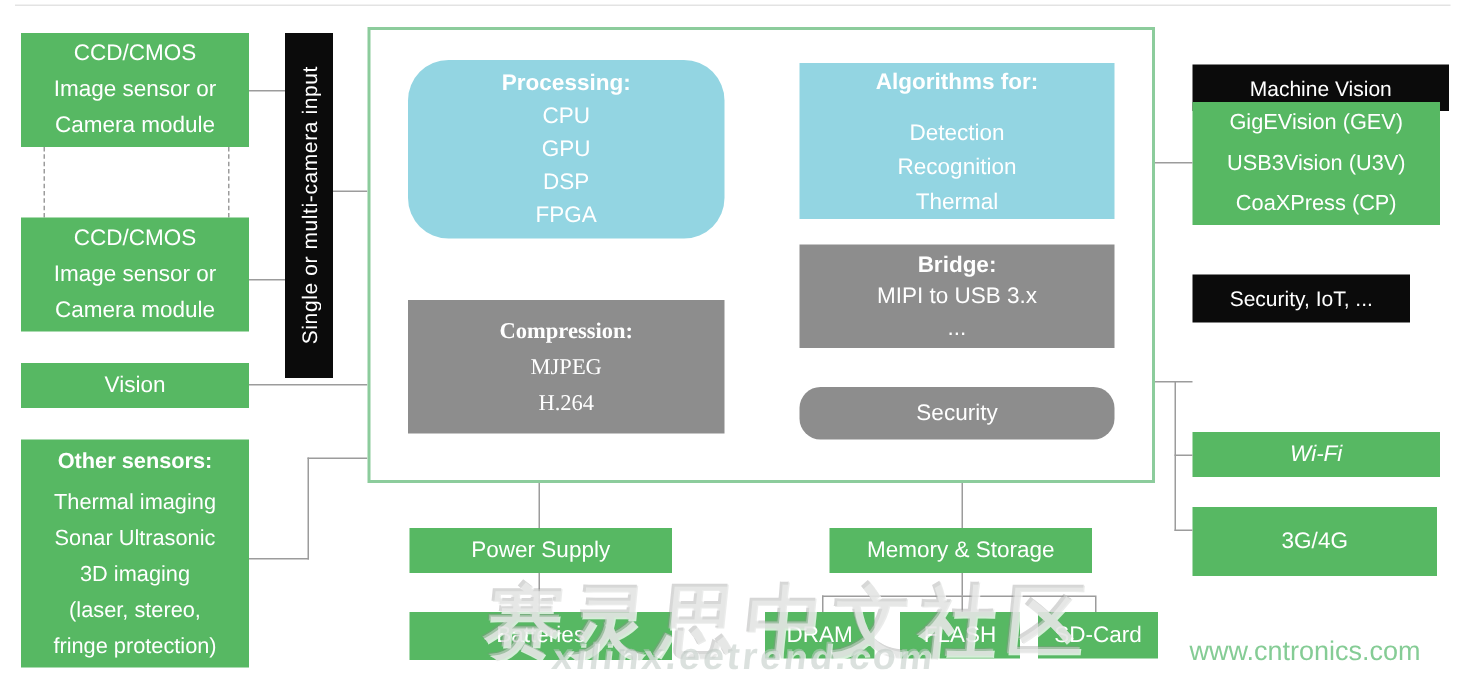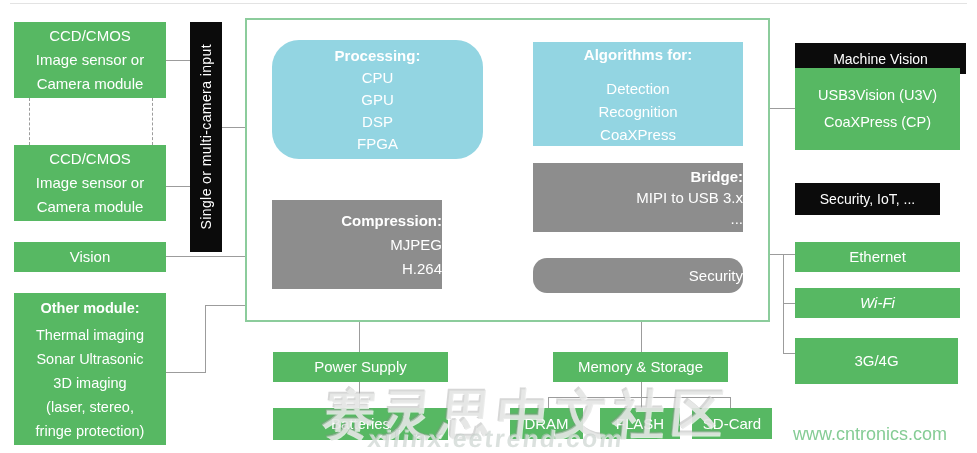--- a/index.html
+++ b/index.html
@@ -8,21 +8,21 @@
     font-family:"Liberation Sans", sans-serif;
     padding-left:48px;
   }
   .topline{position:absolute;left:10px;top:3px;width:957px;height:1px;background:#e3e3e3;}
   .box{
     position:absolute;display:flex;flex-direction:column;align-items:center;justify-content:center;
     color:#fff;text-align:center;font-size:15px;line-height:24px;box-sizing:border-box;
   }
   .green{background:var(--green);}
   .blue{background:var(--blue);}
-  .gray{background:var(--gray);align-items:flex-end;}
+  .gray{background:var(--gray);}
   .black{background:var(--black);}
   .bold{font-weight:bold;}
   .soc{
     position:absolute;left:245px;top:18px;width:525px;height:304px;
     border:2px solid var(--border-green);background:#fff;box-sizing:border-box;
   }
   .vbar{
     position:absolute;left:190px;top:22px;width:32px;height:230px;background:var(--black);
     color:#fff;display:flex;align-items:center;justify-content:center;
   }
@@ -67,21 +67,21 @@
     <div>CCD/CMOS</div>
     <div>Image sensor or</div>
     <div>Camera module</div>
   </div>
 
   <div class="box green" style="left:14px;top:242px;width:152px;height:30px;">
     <div>Vision</div>
   </div>
 
   <div class="box green" style="left:14px;top:293px;width:152px;height:152px;font-size:14.5px;">
-    <div class="bold" style="margin-bottom:3px;">Other module:</div>
+    <div class="bold" style="margin-bottom:3px;">Other sensors:</div>
     <div>Thermal imaging</div>
     <div>Sonar Ultrasonic</div>
     <div>3D imaging</div>
     <div>(laser, stereo,</div>
     <div>fringe protection)</div>
   </div>
 
   <div class="vbar">
     <span>Single or multi-camera input</span>
   </div>
@@ -101,55 +101,53 @@
     <div>CPU</div>
     <div>GPU</div>
     <div>DSP</div>
     <div>FPGA</div>
   </div>
 
   <div class="box blue" style="left:533px;top:42px;width:210px;height:104px;line-height:23px;">
     <div class="bold" style="margin-bottom:11px;">Algorithms for:</div>
     <div>Detection</div>
     <div>Recognition</div>
-    <div>CoaXPress</div>
+    <div>Thermal</div>
   </div>
 
-  <div class="box gray" style="left:272px;top:200px;width:170px;height:89px;line-height:24px;">
+  <div class="box gray" style="left:272px;top:200px;width:211px;height:89px;line-height:24px;font-family:Liberation Serif, serif;">
     <div class="bold">Compression:</div>
     <div>MJPEG</div>
     <div>H.264</div>
   </div>
 
   <div class="box gray" style="left:533px;top:163px;width:210px;height:69px;line-height:21px;">
     <div class="bold">Bridge:</div>
     <div>MIPI to USB 3.x</div>
     <div>...</div>
   </div>
 
   <div class="box gray" style="left:533px;top:258px;width:210px;height:35px;border-radius:14px;">
     <div>Security</div>
   </div>
 
   <div class="box black t-sm" style="left:795px;top:22px;width:171px;height:31px;margin-top:21px;">
     <div>Machine Vision</div>
   </div>
 
   <div class="box green" style="left:795px;top:68px;width:165px;height:82px;line-height:27px;font-size:14.5px;">
+    <div>GigEVision (GEV)</div>
     <div>USB3Vision (U3V)</div>
     <div>CoaXPress (CP)</div>
   </div>
 
   <div class="box black t-sm" style="left:795px;top:183px;width:145px;height:32px;">
     <div>Security, IoT, ...</div>
   </div>
 
-  <div class="box green" style="left:795px;top:242px;width:165px;height:30px;">
-    <div>Ethernet</div>
-  </div>
 
   <div class="box green" style="left:795px;top:288px;width:165px;height:30px;font-style:italic;">
     <div>Wi-Fi</div>
   </div>
 
   <div class="box green" style="left:795px;top:338px;width:163px;height:46px;">
     <div>3G/4G</div>
   </div>
 
   <div class="h-line" style="left:770px;top:108px;width:25px;"></div>

